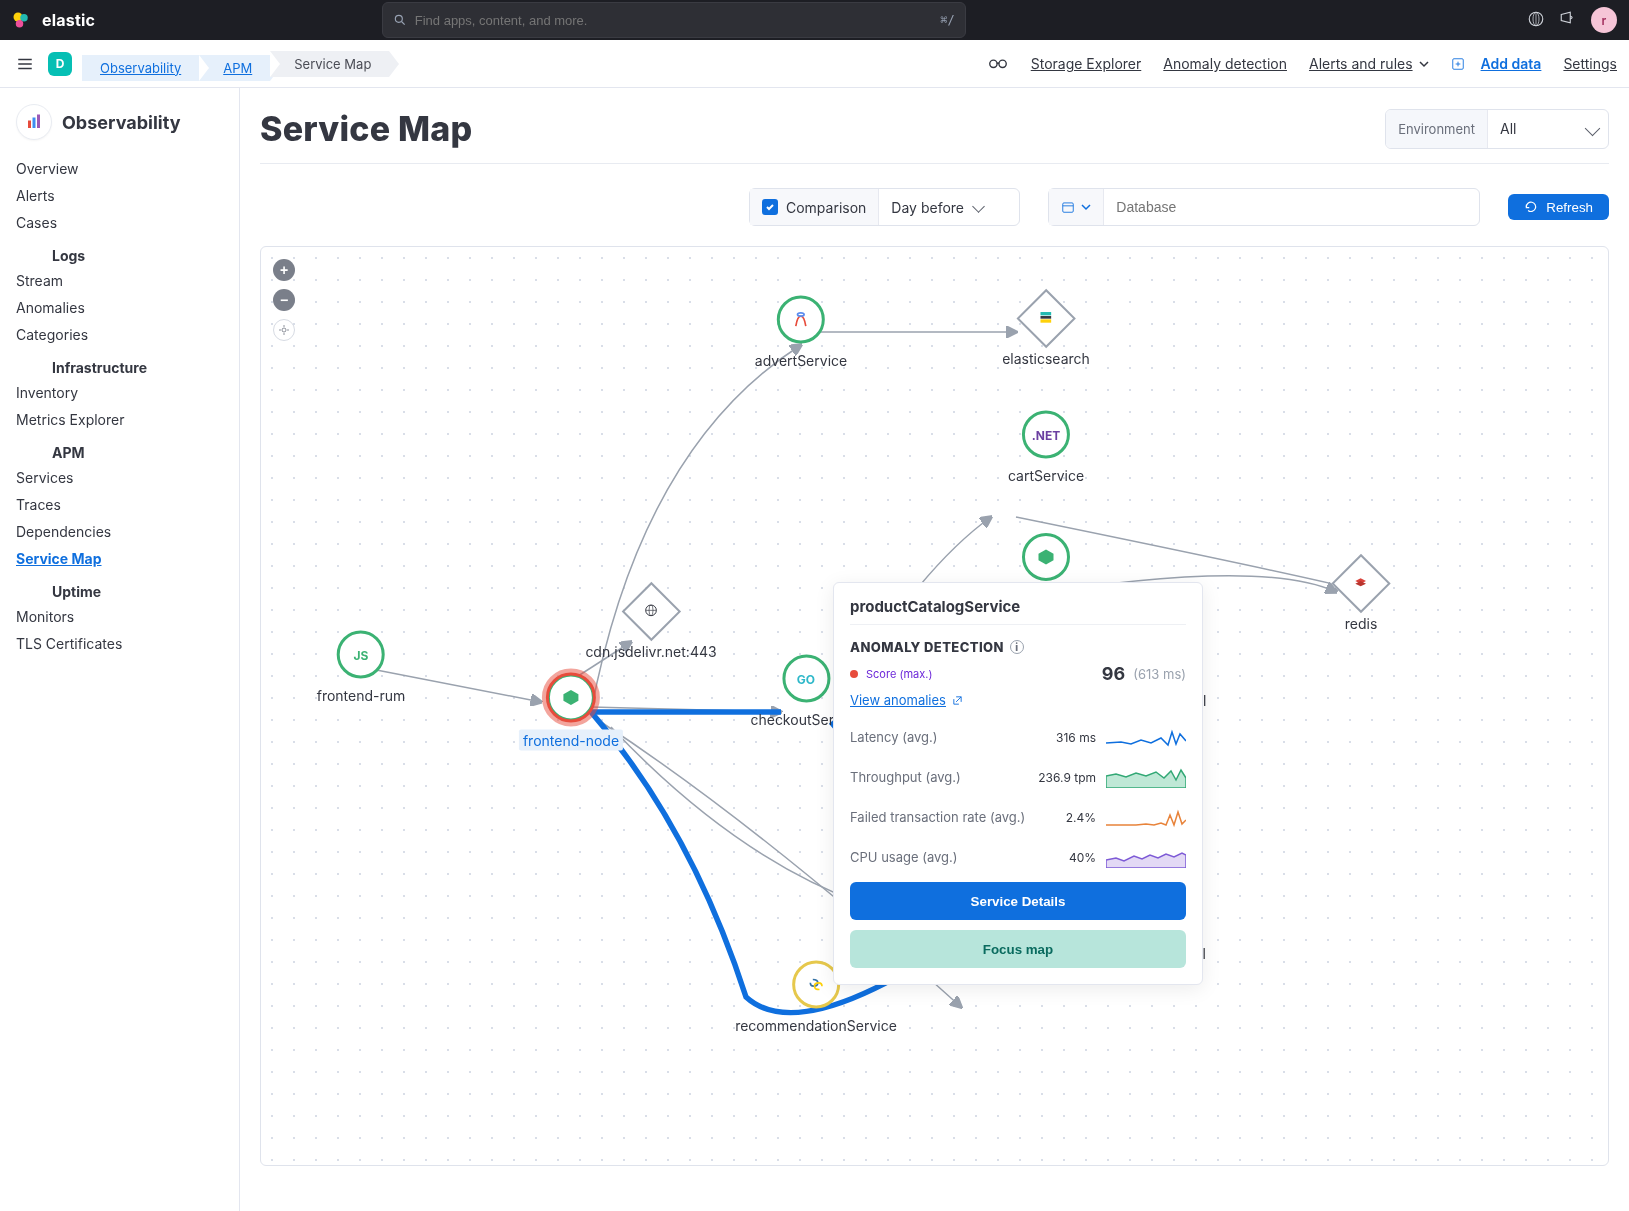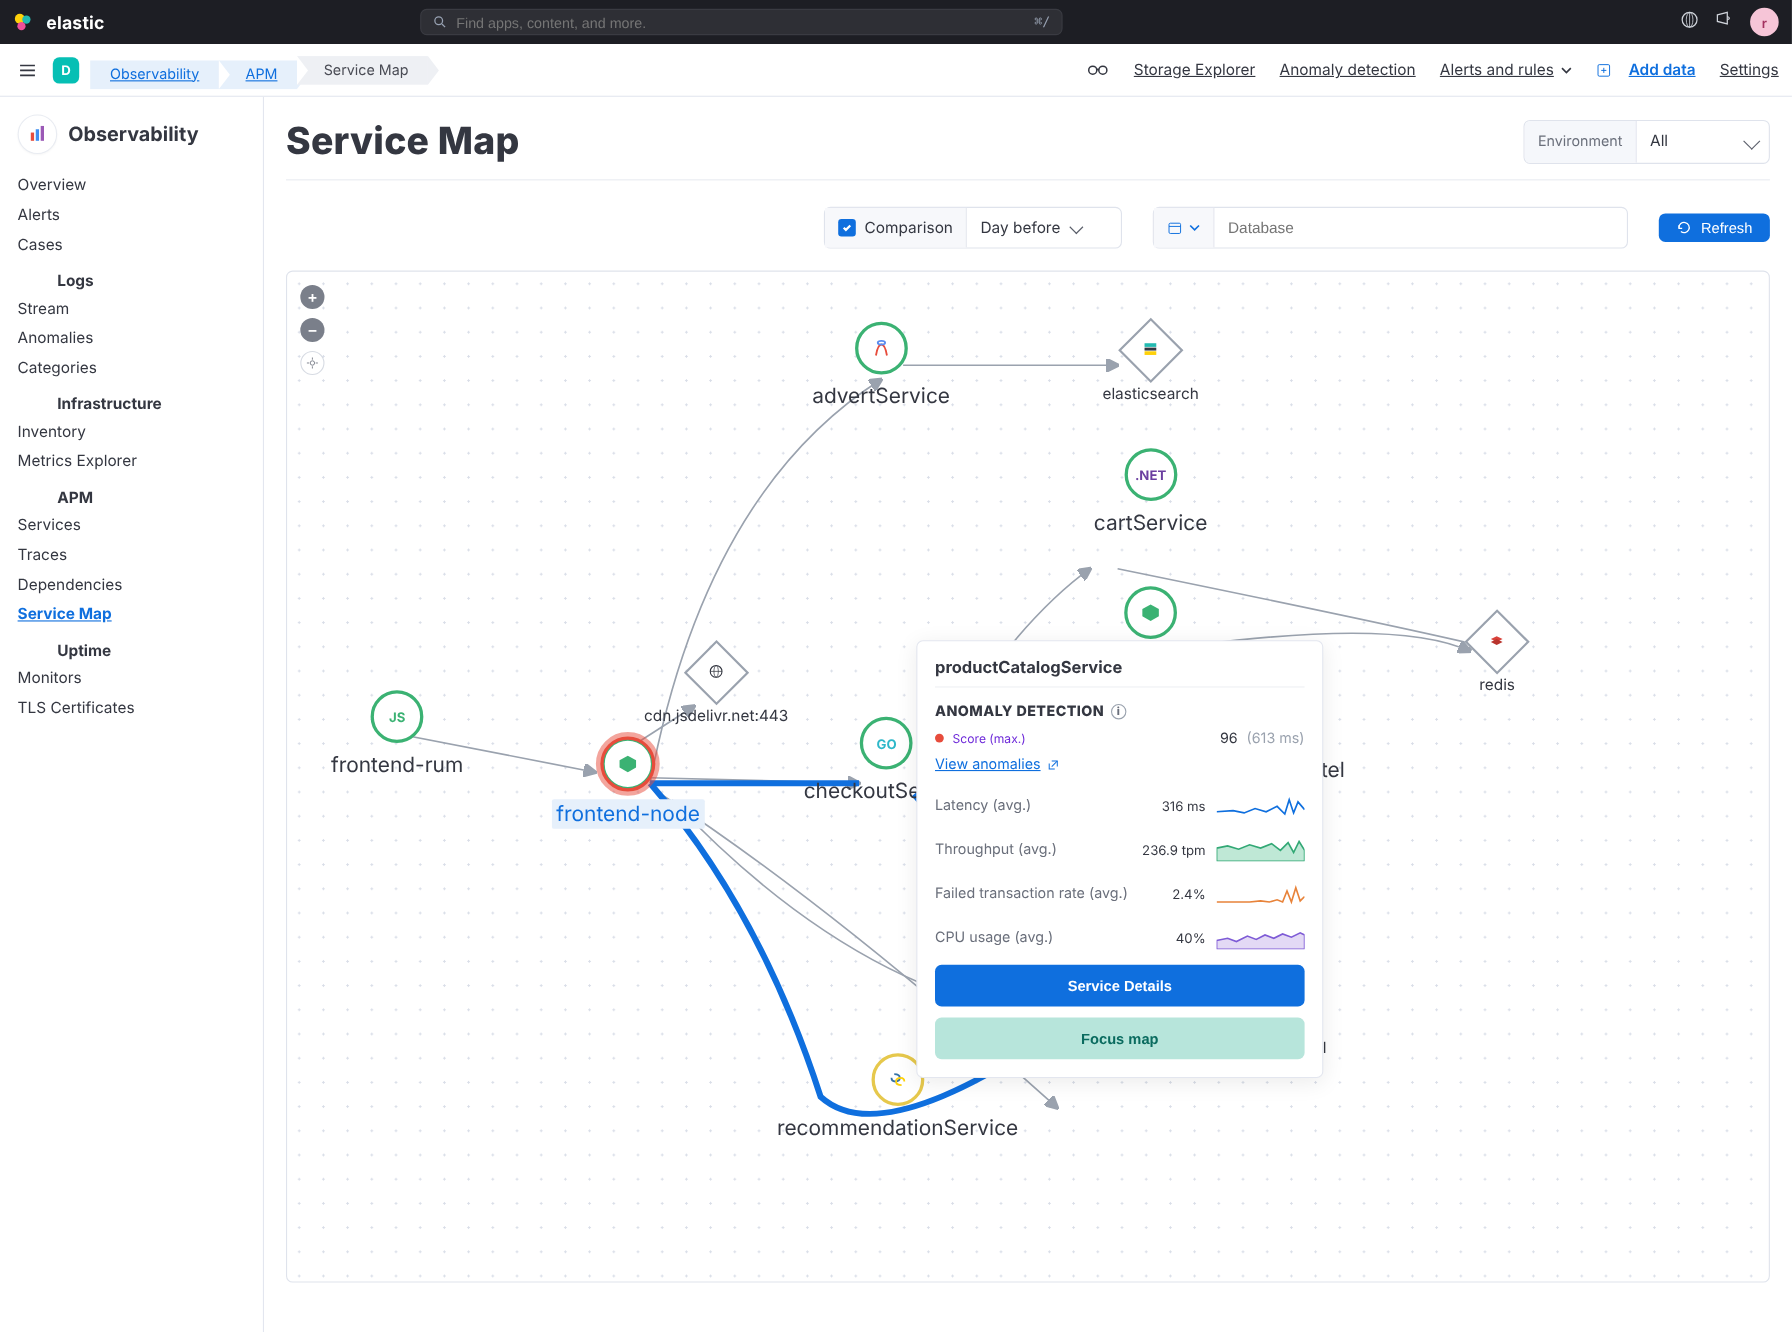--- a/index.html
+++ b/index.html
@@ -3,21 +3,21 @@
 <meta charset="utf-8">
 <style>
   * { box-sizing: border-box; margin: 0; padding: 0; }
   body { font-family: Inter, -apple-system, BlinkMacSystemFont, "Segoe UI", Helvetica, Arial, sans-serif; font-size: 14px; color: #343741; background: #fff;}
   
   .topbar { height: 40px; background: #1d1e24; display: flex; align-items: center; padding: 0 12px; gap: 12px; }
   .logo-cluster { width: 18px; height: 18px; position: relative; }
   .logo-cluster svg { display:block; }
   .brand { color: #fff; font-weight: 700; letter-spacing: 0.2px; font-size: 16px; }
   .search-wrap { flex: 0 0 auto; margin: 0 auto; }
-  .search { width: 584px; height: 24px; background: #2e2f35; border: 1px solid #3a3b42; border-radius: 6px; display: flex; align-items: center; padding: 0 10px; gap: 8px; color: #98a2b3; }
+  .search { width: 584px; height: 36px; background: #2e2f35; border: 1px solid #3a3b42; border-radius: 6px; display: flex; align-items: center; padding: 0 10px; gap: 8px; color: #98a2b3; }
   .search input { flex: 1; background: transparent; border: 0; outline: none; color: #cfd3da; font-size: 13px; }
   .kbd { font-family: ui-monospace, Menlo, monospace; color: #98a2b3; font-size: 12px; }
   .top-icons { margin-left: auto; display:flex; align-items:center; gap:14px; }
   .avatar { width: 26px; height: 26px; border-radius: 50%; background: #f6c5d7; color:#a3315f; display:flex; align-items:center; justify-content:center; font-size:12px; font-weight: 600; }
   .icon-btn { color: #cfd3da; }
 
   
   .subbar { height: 48px; border-bottom: 1px solid #e3e6ef; display: flex; align-items:center; padding: 0 12px; gap: 10px; }
   .menu-btn { border:0; background:transparent; padding:4px; }
   .menu-btn svg { display:block; }
@@ -78,38 +78,38 @@
 
   .graph { position:absolute; inset:0; }
   .node { position:absolute; text-align:center; transform: translate(-50%, -50%); }
   .node .icon { width:48px; height:48px; border-radius:50%; background:#fff; border:3px solid #3bb273; display:flex; align-items:center; justify-content:center; margin:0 auto; }
   .node .icon.yellow { border-color:#e6c84c; }
   .node .icon.anom { position:relative; }
   .node .icon.anom::before, .node .icon.anom::after { content:""; position:absolute; border-radius:50%; }
   .node .icon.anom::before { inset:-8px; border:6px solid #e74c3c; opacity:.5; }
   .node .icon.anom::after { inset:-4px; border:3px solid #e74c3c; }
   .node .icon .txt { font-weight:700; font-size:12px; }
-  .node .lbl { font-size:19px; margin-top: 8px; white-space:nowrap; }
+  .node .lbl { font-size:14px; margin-top: 8px; white-space:nowrap; }
   .node .lbl.hl { background:#e6f0fb; color:#0f6fde; padding:2px 4px; border-radius:2px; }
 
   .diamond { width:42px; height:42px; transform: rotate(45deg); background:#fff; border:2px solid #9aa2ae; display:flex; align-items:center; justify-content:center; margin: 0 auto; }
   .diamond .inner { transform: rotate(-45deg); font-size:12px; }
   .dnode { position:absolute; text-align:center; transform: translate(-50%, -50%); }
   .dnode .lbl { font-size:14px; margin-top:10px; white-space:nowrap; }
 
   
   .popover { position:absolute; width:370px; background:#fff; border:1px solid #e3e6ef; border-radius:6px; box-shadow:0 4px 20px rgba(0,0,0,.08); left:572px; top:335px; padding: 14px 16px 16px 16px; }
   .popover h3 { font-size:15px; font-weight:700; padding-bottom:8px; border-bottom:1px solid #eef0f4; }
   .popover h4 { font-size:13px; font-weight:800; letter-spacing:.4px; margin-top: 14px; display:flex; align-items:center; gap:6px; }
   .info-i { width:14px; height:14px; border:1px solid #9aa2ae; border-radius:50%; display:inline-flex; align-items:center; justify-content:center; font-size:10px; color:#6a6f7b; }
   .row { display:flex; justify-content:space-between; align-items:center; margin-top: 8px; }
   .muted { color:#6d28d9; font-size:11px; }
   .score { display:flex; align-items:center; gap:8px; }
   .dot { width:8px; height:8px; border-radius:50%; background:#e74c3c; }
-  .score .val { font-weight:400; font-size:13px; }
+  .score .val { font-weight:700; font-size:18px; }
   .score .rng { color:#9aa2ae; font-size:13px; }
   .link { color:#0f6fde; font-size:13px; display:inline-flex; align-items:center; gap:6px; margin-top:8px; }
   .metric { display:flex; align-items:center; justify-content:space-between; margin-top: 18px; }
   .metric .l { color:#6a6f7b; font-size:13px; flex: 0 0 auto; }
   .metric .v { font-size:12px; margin: 0 10px 0 auto; white-space:nowrap; }
   .spark { width:80px; height:22px; }
   .popover .btn { width:100%; height:38px; border-radius:6px; border:0; font-weight:600; margin-top: 14px; }
   .btn.primary { background:#0f6fde; color:#fff; }
   .btn.secondary { background:#b7e5db; color:#0a6b5f; margin-top: 10px; }
 

